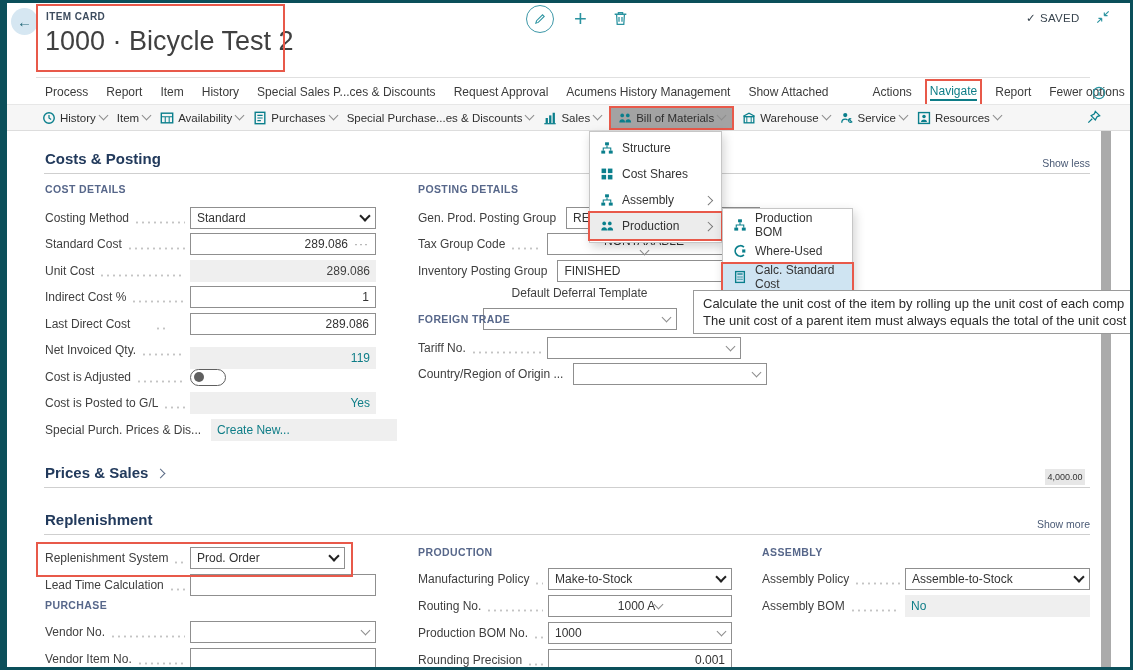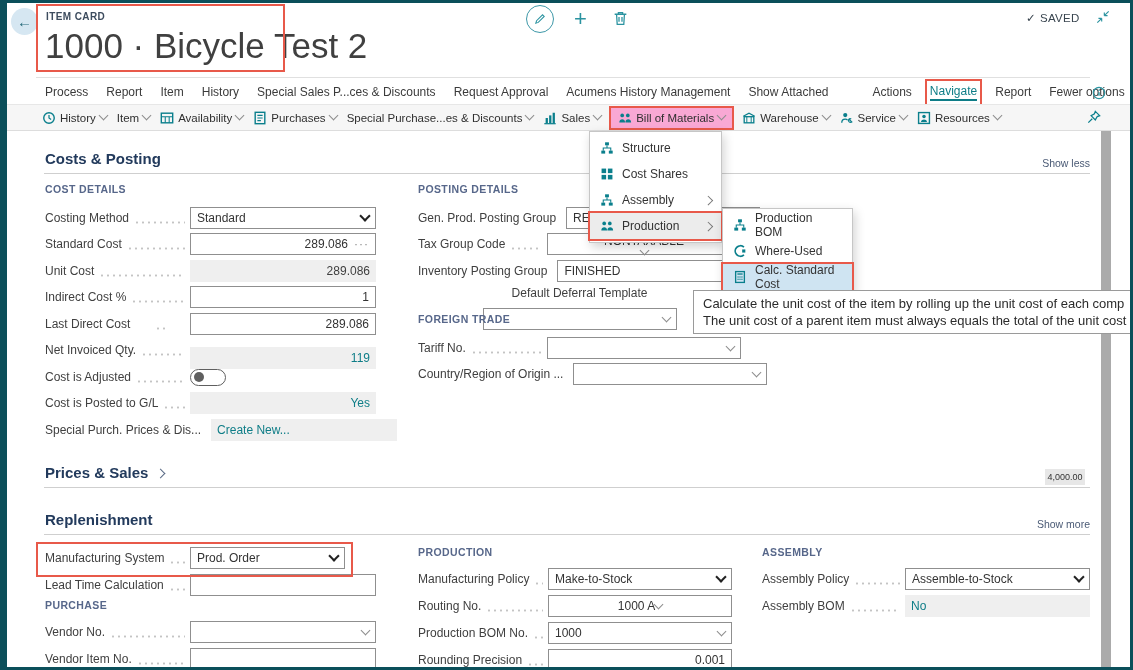--- a/index.html
+++ b/index.html
@@ -5,42 +5,42 @@
   html,body{margin:0;padding:0;background:#fff;}
   .page{position:relative;width:1133px;height:670px;background:#fff;overflow:hidden;
         font-family:"Liberation Sans","DejaVu Sans",sans-serif;color:#3f3f3f;}
   .abs{position:absolute;}
   
   .frame{position:absolute;background:#0b4f5a;z-index:80;}
   
   .back-btn{left:11px;top:8px;width:27px;height:27px;border-radius:50%;background:#d6e7f2;
             display:flex;align-items:center;justify-content:center;color:#256a7a;font-size:15px;}
   .caption{left:46px;top:11px;font-size:10px;font-weight:bold;color:#3d4c5e;letter-spacing:.4px;}
-  .title{left:45px;top:26px;font-size:35px;font-weight:300;color:#404040;}
+  .title{left:45px;top:26px;font-size:27px;font-weight:300;color:#404040;}
   .hdr-divider{left:36px;top:77px;width:1054px;height:1px;background:#e0e0e0;}
   .circle-btn{width:28px;height:28px;border:1.4px solid #3e98a8;border-radius:50%;
               display:flex;align-items:center;justify-content:center;color:#2b93a0;box-sizing:border-box;}
   .teal{color:#2b93a0;}
   .saved{left:1026px;top:11px;font-size:11.5px;color:#39454f;letter-spacing:.3px;display:flex;gap:4px;align-items:center;}
   
   .menubar{left:45px;top:80px;height:24px;width:1060px;display:flex;align-items:center;column-gap:18px;
            font-size:12px;color:#3b3b3b;white-space:nowrap;}
   .mb-item{cursor:default;}
   .mb-divider{width:1px;height:15px;background:#bcbcbc;margin:0 4px;}
   .mb-active{color:#0e7d87;border-bottom:2px solid #0e7d87;padding-bottom:1px;}
   .redline{outline:2px solid #e8594a;}
   .mb-active.redline{outline-offset:3px;}
   .info-btn{left:1092px;top:86px;width:14px;height:14px;color:#2b93a0;}
   
   .toolbar-bg{left:7px;top:104px;width:1123px;height:27px;background:#f6f6f6;
               border-top:1px solid #e7e7e7;border-bottom:1px solid #dddddd;box-sizing:border-box;}
   .toolbar{left:42px;top:104px;height:27px;display:flex;align-items:center;column-gap:10px;
            font-size:11.5px;color:#2f2f2f;white-space:nowrap;}
   .tb-item{display:flex;align-items:center;gap:4px;}
-  .tb-hl{background:#f9a8d4;padding:3px 7px;}
+  .tb-hl{background:#a3a3a3;padding:3px 7px;}
   .ticon{width:14px;height:14px;display:block;}
   .micon,.tbicon{color:#0a7f8c;display:flex;flex:0 0 auto;}
   .chev{width:6px;height:6px;transform:rotate(45deg);margin-top:-4px;flex:0 0 auto;}
   .chev-b{border-right:2px solid #222;border-bottom:2px solid #222;}
   .chev-l{border-right:1.4px solid #8d8d8d;border-bottom:1.4px solid #8d8d8d;}
   .chev-r{width:5.5px;height:5.5px;border-right:1.4px solid #777;border-top:1.4px solid #777;
           transform:rotate(45deg);margin-left:auto;flex:0 0 auto;}
   .pin-btn{left:1087px;top:110px;width:15px;height:15px;color:#0a7f8c;}
   
   .sechead{font-size:15px;font-weight:bold;color:#223a5c;display:flex;align-items:center;}
@@ -378,21 +378,21 @@
     <span class="chev-title"></span>
   </div>
   <div class="abs badge" style="left:1045px;top:469px;width:40px;height:16px;">4,000.00</div>
   <div class="abs secline" style="left:44px;top:487px;width:1046px;"></div>
 
   <div class="abs sechead" style="left:45px;top:511px;">Replenishment</div>
   <div class="abs showlink" style="left:950px;top:518px;width:140px;">Show more</div>
   <div class="abs secline" style="left:44px;top:534px;width:1046px;"></div>
 
   <div class="fieldrow" style="left:45px;top:547px;width:300px;">
-    <span class="lbl">Manufacturing System</span>
+    <span class="lbl">Replenishment System</span>
     <span class="dots"></span>
     <div class="ctl sel" style="width:155px;">
       <span>Prod. Order</span>
       <span class="chev chev-b"></span>
     </div>
   </div>
   <div class="fieldrow" style="left:45px;top:574px;width:331px;">
     <span class="lbl">Lead Time Calculation</span>
     <span class="dots"></span>
     <div class="ctl" style="width:186px;">

